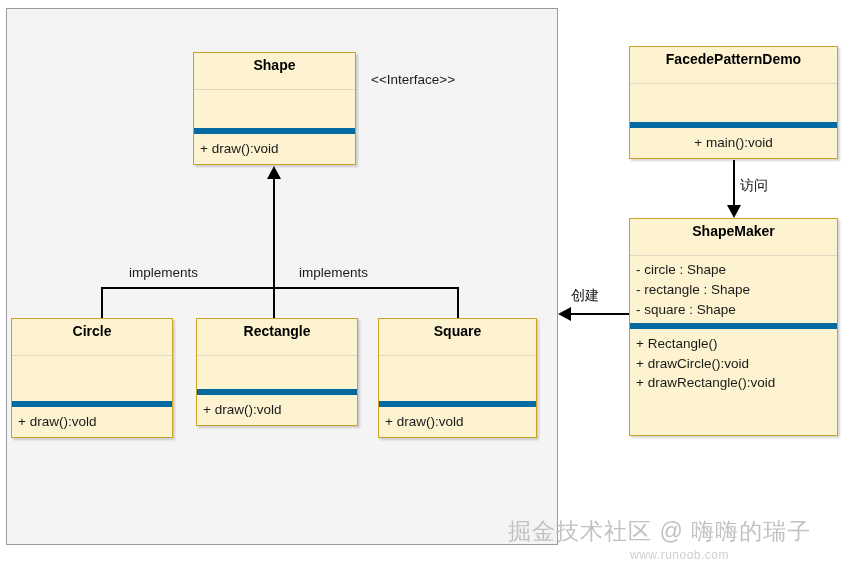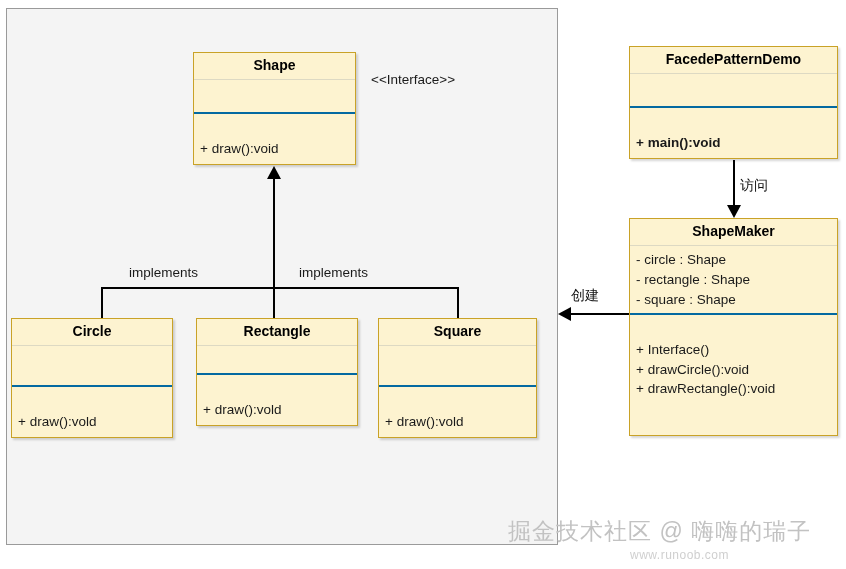--- a/index.html
+++ b/index.html
@@ -36,41 +36,41 @@
     box-sizing: border-box;
     box-shadow: 2px 2px 2px rgba(0,0,0,0.16);
     display: flex;
     flex-direction: column;
   }
   .uml-name {
     text-align: center;
     font-weight: bold;
     font-size: 14px;
     color: #000;
-    padding: 5px 4px 6px;
+    padding: 5px 4px 16px;
     border-bottom: 1px solid #ddd9c3;
     line-height: 1.1;
   }
   .uml-attrs {
-    border-bottom: 2px solid #0369a1;
+    border-bottom: 6px solid #0369a1;
     padding: 4px 6px;
     font-size: 13.5px;
     color: #1a1a1a;
     line-height: 1.45;
   }
   .uml-ops {
     padding: 5px 6px;
     font-size: 13.5px;
     color: #1a1a1a;
     line-height: 1.45;
     flex: 1;
-    margin-top: 20px;
   }
   .uml-ops.bold-op, .bold-op {
-    font-weight: bold;
+    font-weight: normal;
+    text-align: center;
   }
   .row { white-space: pre; }
 
   
   .label {
     position: absolute;
     font-size: 13.5px;
     color: #1a1a1a;
     white-space: nowrap;
   }
@@ -200,21 +200,21 @@
   <div class="label-cn" style="left:740px; top:177px;">访问</div>
 
   <div class="uml-class" style="left:629px; top:218px; width:209px; height:218px;">
     <div class="uml-name">ShapeMaker</div>
     <div class="uml-attrs">
       <div class="row">- circle : Shape</div>
       <div class="row">- rectangle : Shape</div>
       <div class="row">- square : Shape</div>
     </div>
     <div class="uml-ops">
-      <div class="row">+ Interface()</div>
+      <div class="row">+ Rectangle()</div>
       <div class="row">+ drawCircle():void</div>
       <div class="row">+ drawRectangle():void</div>
     </div>
   </div>
 
   <div class="line-h" style="left:571px; top:313px; width:58px;"></div>
   <div class="arrow-left" style="left:558px; top:307px;"></div>
   <div class="label-cn" style="left:571px; top:287px;">创建</div>
 
   <div class="watermark">掘金技术社区 @ 嗨嗨的瑞子</div>

